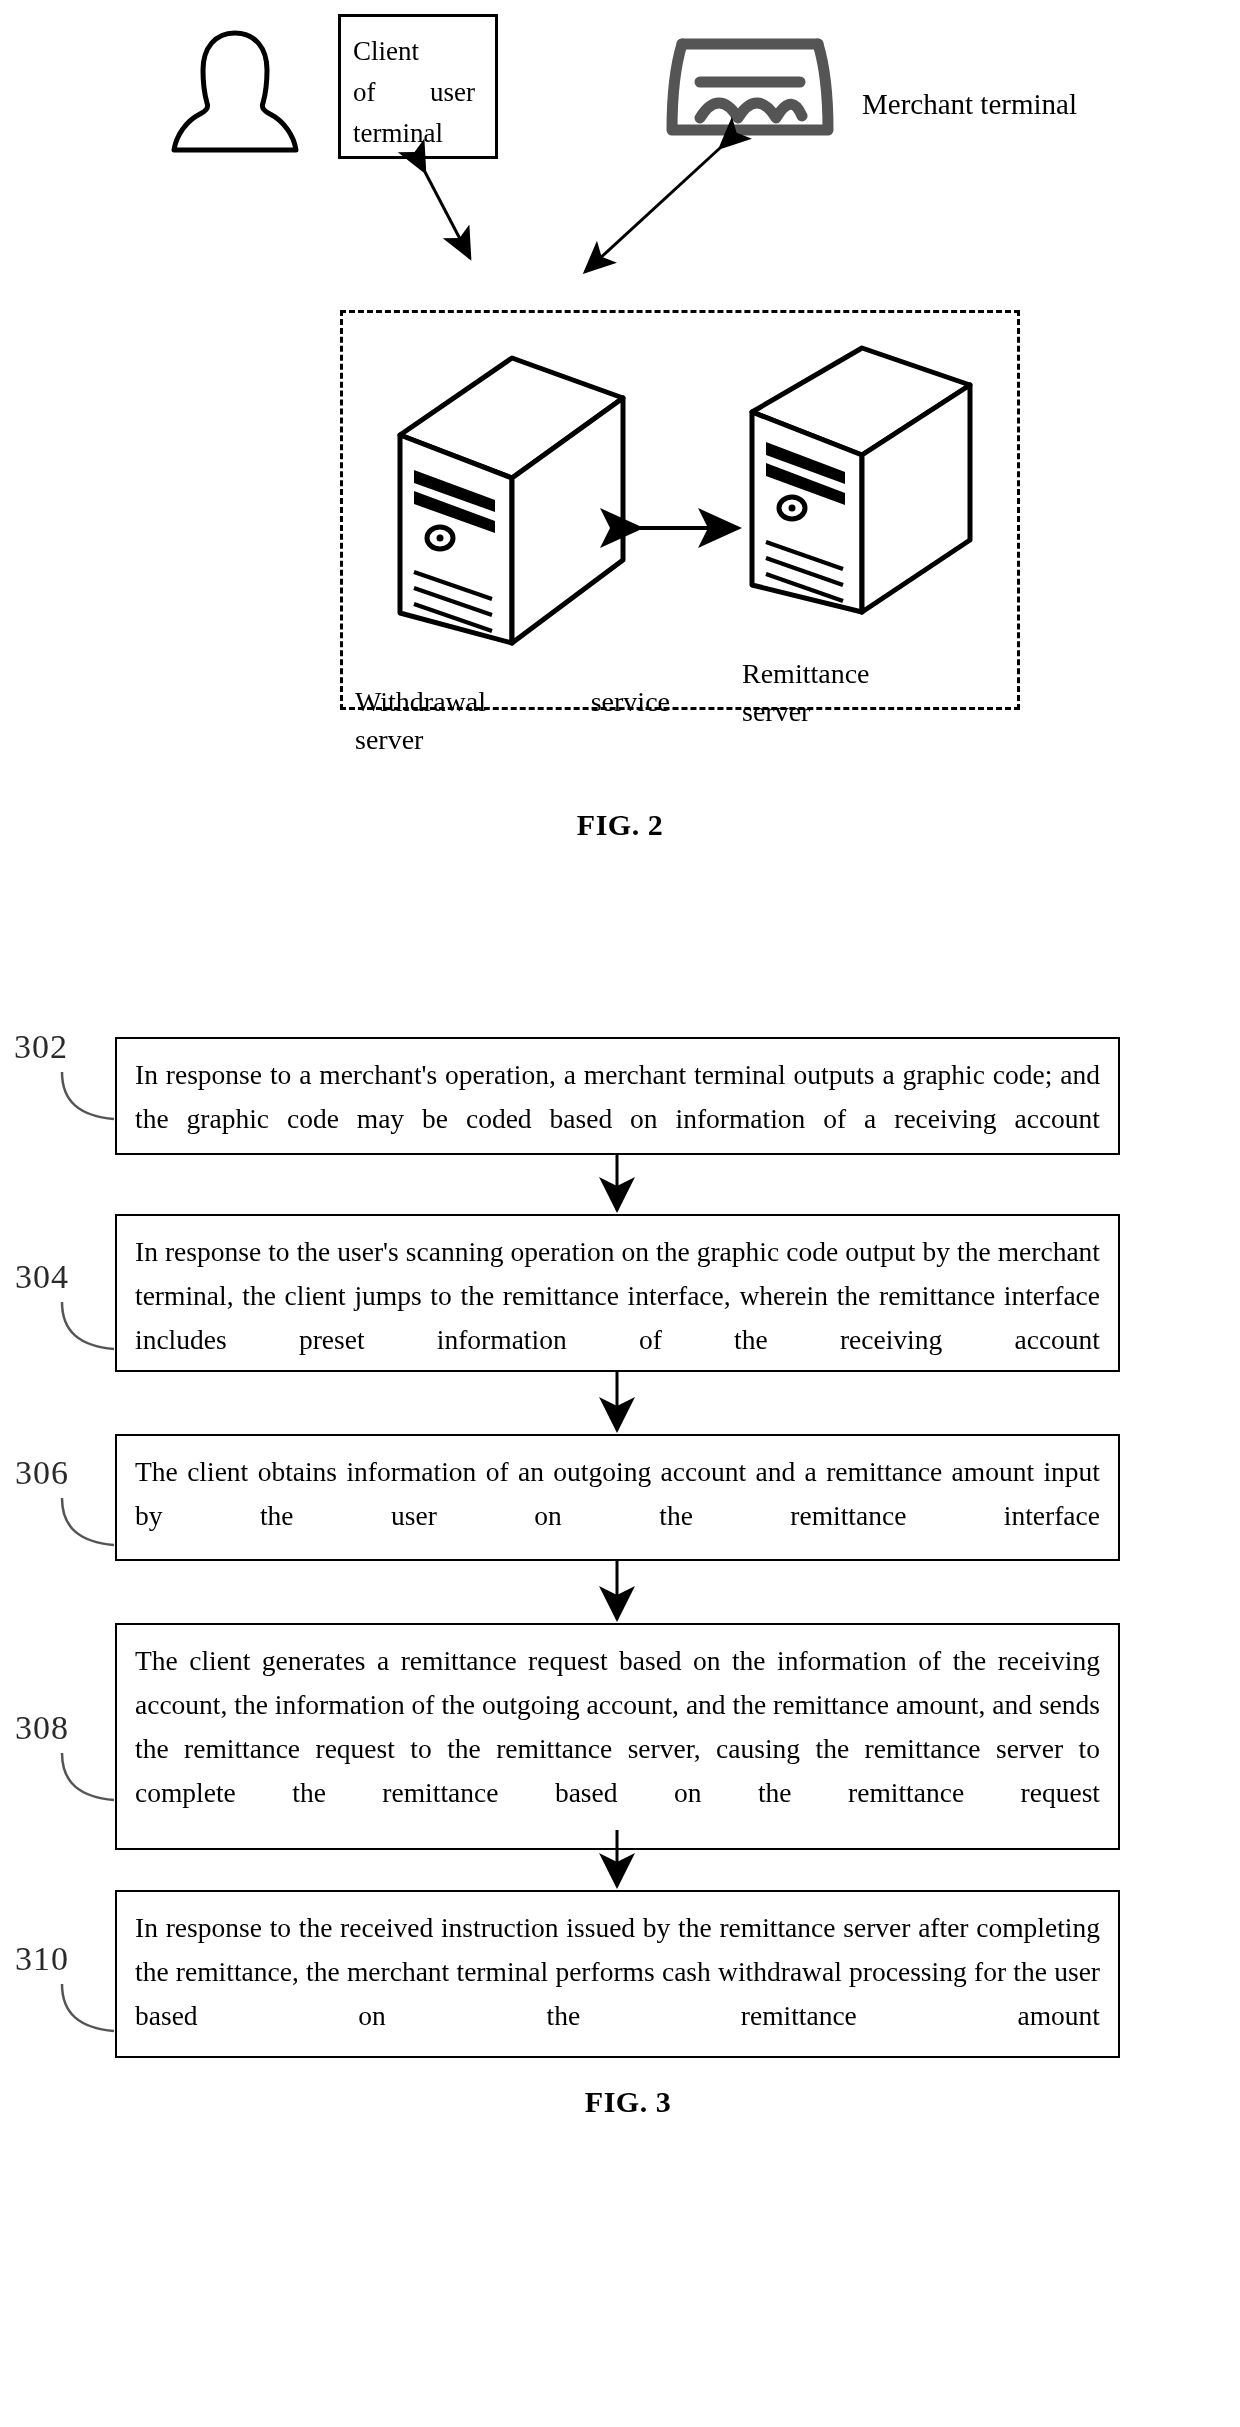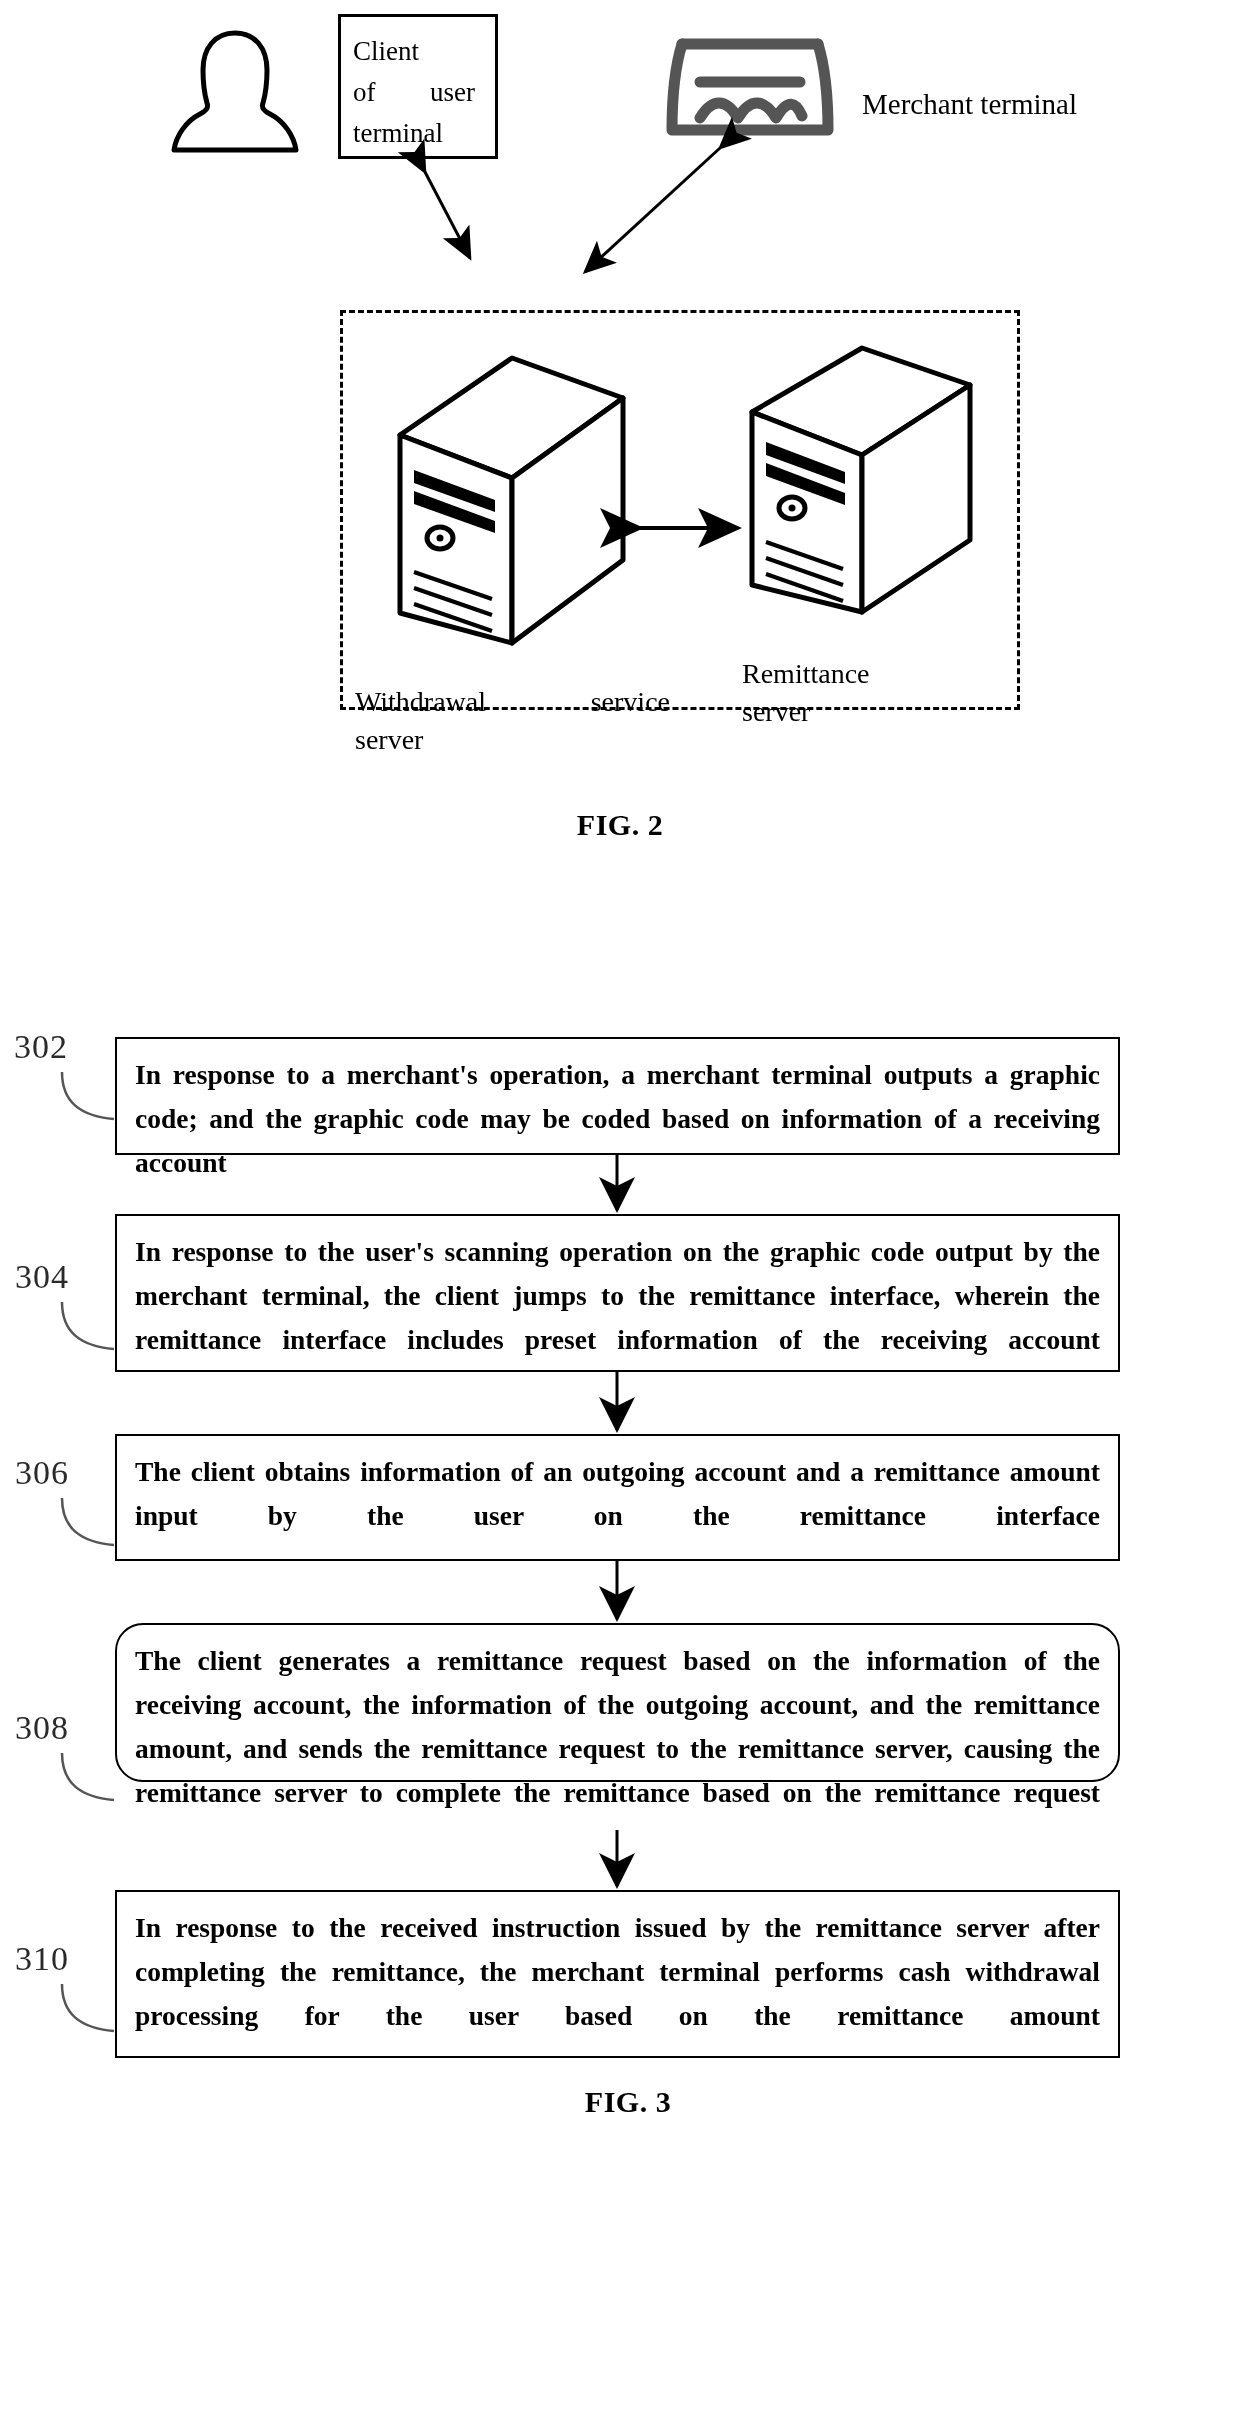--- a/index.html
+++ b/index.html
@@ -126,39 +126,38 @@
     height: 1547px;
   }
 
   .flow-box {
     position: absolute;
     left: 115px;
     width: 1005px;
     border: 2px solid #000;
     box-sizing: border-box;
     padding: 14px 18px 14px 18px;
-    font-weight: bold;
   }
   .flow-box .btext {
     font-size: 27.5px;
     line-height: 44px;
     text-align: justify;
     text-justify: inter-word;
     hyphens: none;
   }
   .flow-box .btext::after {
     content: "";
     display: inline-block;
     width: 100%;
   }
 
   #box-302 { top: 157px;  height: 118px; }
   #box-304 { top: 334px;  height: 158px; }
   #box-306 { top: 554px;  height: 127px; }
-  #box-308 { top: 743px;  height: 159px; border-radius: 28px; }
+  #box-308 { top: 743px;  height: 227px; }
   #box-310 { top: 1010px; height: 168px; }
 
   .step-num {
     position: absolute;
     font-size: 34px;
     letter-spacing: 1px;
     color: #2a2a2a;
   }
   #num-302 { left: 14px; top: 148px; }
   #num-304 { left: 15px; top: 378px; }

